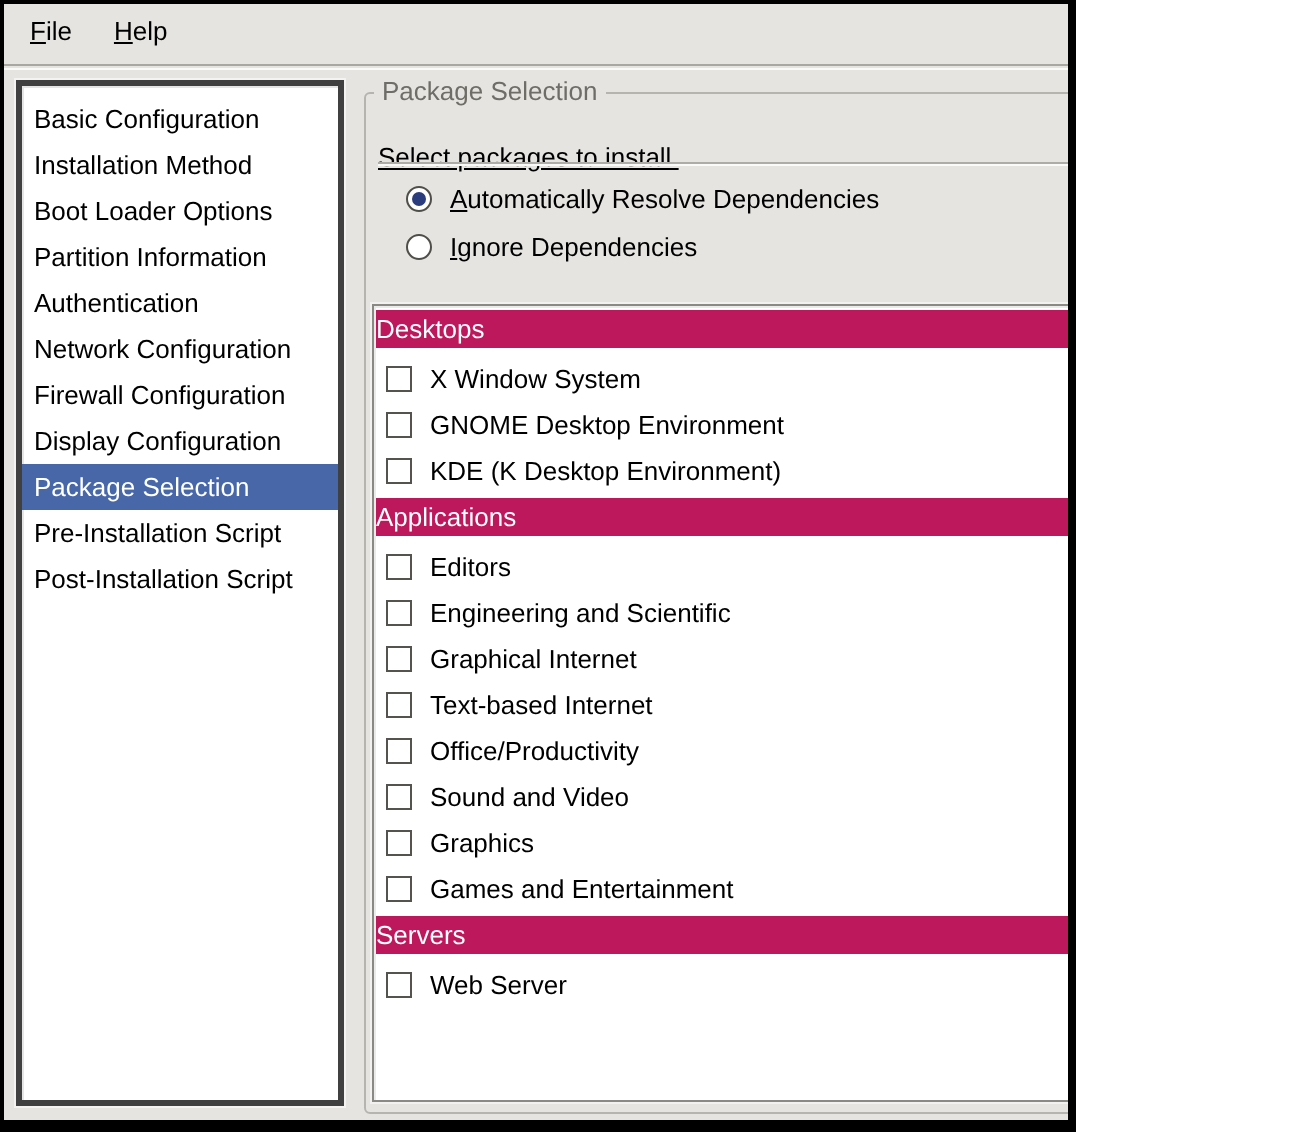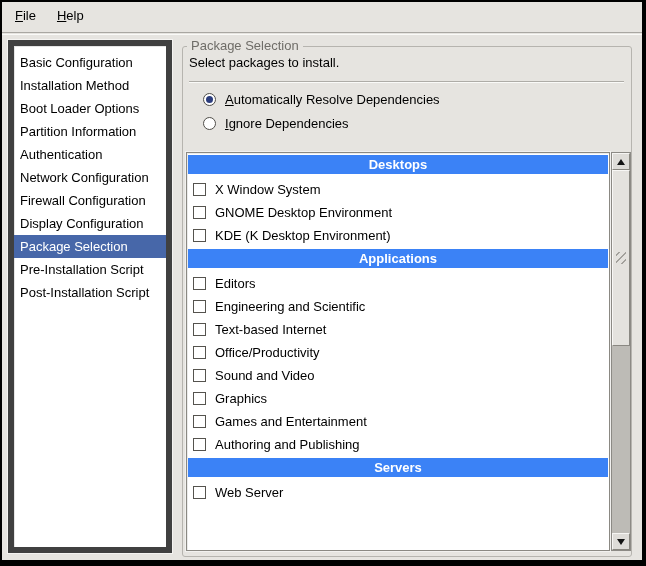--- a/index.html
+++ b/index.html
@@ -1,20 +1,20 @@
 <!DOCTYPE html>
 <html><head>
 <meta charset="utf-8">
 <style>
   * { margin:0; padding:0; box-sizing:border-box; }
   html,body { background:#ffffff; }
   body { font-family:"Liberation Sans","DejaVu Sans",sans-serif; font-size:13px; color:#000; }
 
   .window {
-    position:relative; width:646px; height:566px;
+    position:relative; width:538px; height:566px;
     background:#e6e4e0;
     border:solid #000;
     border-width:2px 4px 6px 2px;
     overflow:hidden;
   }
 
   
   .menubar {
     position:absolute; left:0; top:0; right:0; height:30px;
     display:flex; align-items:stretch; padding-left:4px;
@@ -25,41 +25,41 @@
   }
   .menubar-sep {
     position:absolute; left:0; right:0; top:30px; height:3px;
     border-top:1px solid #a9a7a2; border-bottom:1px solid #fafaf8;
   }
 
   
   .sidebar {
     position:absolute; left:6px; top:38px; width:164px; height:513px;
     background:#fff;
-    border:6px solid #404040;
+    border:3px solid #404040;
     box-shadow:inset 1px 1px 0 rgba(0,0,0,0.10), 0 0 0 1px #f4f3f1;
     padding-top:5px; overflow:hidden;
   }
   .side-item {
     height:23px; line-height:23px; padding:0 6px;
     white-space:nowrap; cursor:default;
   }
   .side-item.selected { background:#4767a9; color:#fff; }
 
   
   .frame {
     position:absolute; left:180px; top:44px; width:450px; height:511px;
     border:1px solid #b6b4af;
     border-radius:3px;
   }
   .frame-legend {
     position:absolute; top:-9px; left:4px;
     background:#e6e4e0; padding:0 4px; color:#6f6d68;
   }
-  .instruction { position:absolute; left:6px; top:8px; }
+  .instruction { position:absolute; left:6px; top:24px;text-decoration:underline; }
   .hsep {
     position:absolute; left:6px; right:7px; top:34px; height:2px;
     border-top:1px solid #aeaca7; border-bottom:1px solid #fafaf8;
   }
 
   .radio-row {
     position:absolute; left:20px; height:20px;
     display:flex; align-items:center; cursor:default;
   }
   .radio-row.r0 { top:42px; }
@@ -77,22 +77,22 @@
   
   .listbox {
     position:absolute; left:3px; top:105px; width:424px; height:399px;
     background:#fff;
     border:1px solid #8b8983;
     box-shadow:inset 1px 1px 0 rgba(0,0,0,0.08), 0 0 0 1px #f2f1ef;
     overflow:hidden;
   }
   .lrow { height:23px; }
   .lrow-header {
-    height:19px; margin:2px 1px; background:#3b82f6;
-    color:#fff; font-weight:bold; text-align:center; line-height:19px;
+    height:19px; margin:2px 1px; background:#be185d;
+    color:#fff; font-weight:normal; line-height:19px;
   }
   .lrow-item { display:flex; align-items:center; padding-left:6px; cursor:default; }
   .checkbox {
     width:13px; height:13px; background:#fff;
     border:1px solid #55534e; margin-right:9px; flex:0 0 auto;
   }
 
   
   .scrollbar {
     position:absolute; left:428px; top:105px; width:20px; height:399px;
@@ -184,41 +184,41 @@
         <div class="lrow lrow-item">
           <span class="checkbox"></span>
           <span>Editors</span>
         </div>
         <div class="lrow lrow-item">
           <span class="checkbox"></span>
           <span>Engineering and Scientific</span>
         </div>
         <div class="lrow lrow-item">
           <span class="checkbox"></span>
+          <span>Graphical Internet</span>
+        </div>
+        <div class="lrow lrow-item">
+          <span class="checkbox"></span>
           <span>Text-based Internet</span>
         </div>
         <div class="lrow lrow-item">
           <span class="checkbox"></span>
           <span>Office/Productivity</span>
         </div>
         <div class="lrow lrow-item">
           <span class="checkbox"></span>
           <span>Sound and Video</span>
         </div>
         <div class="lrow lrow-item">
           <span class="checkbox"></span>
           <span>Graphics</span>
         </div>
         <div class="lrow lrow-item">
           <span class="checkbox"></span>
           <span>Games and Entertainment</span>
-        </div>
-        <div class="lrow lrow-item">
-          <span class="checkbox"></span>
-          <span>Authoring and Publishing</span>
         </div>
         <div class="lrow">
           <div class="lrow-header">Servers</div>
         </div>
         <div class="lrow lrow-item">
           <span class="checkbox"></span>
           <span>Web Server</span>
         </div>
       </div>
 

